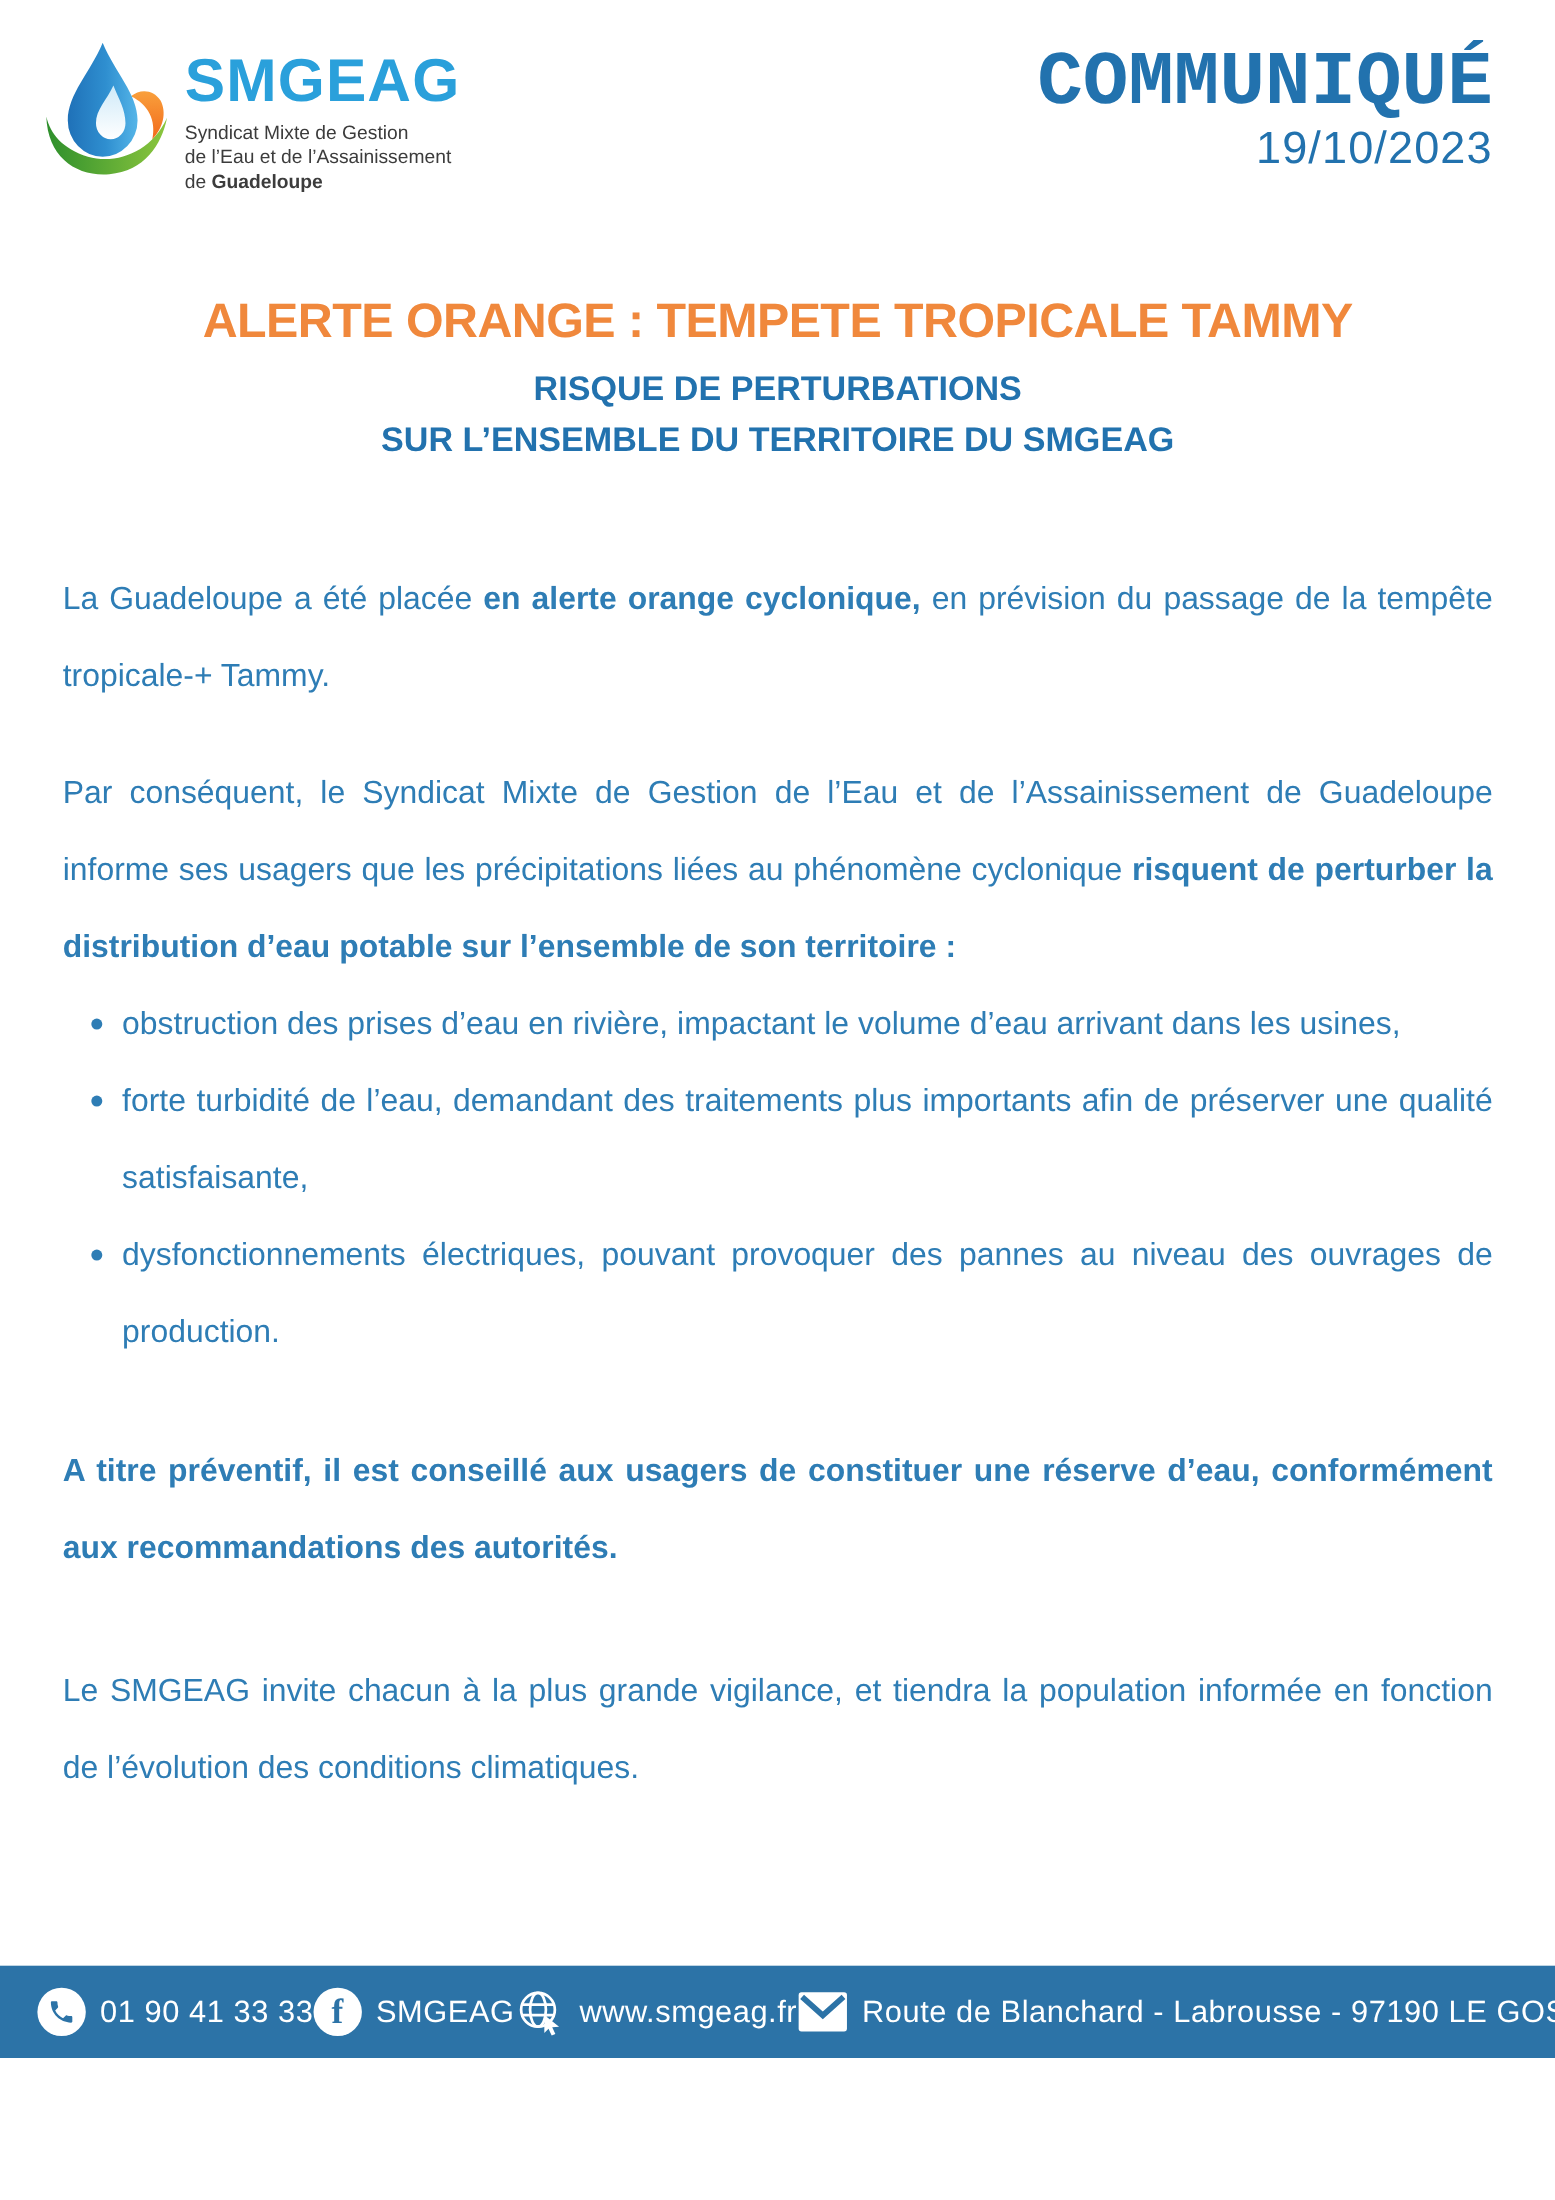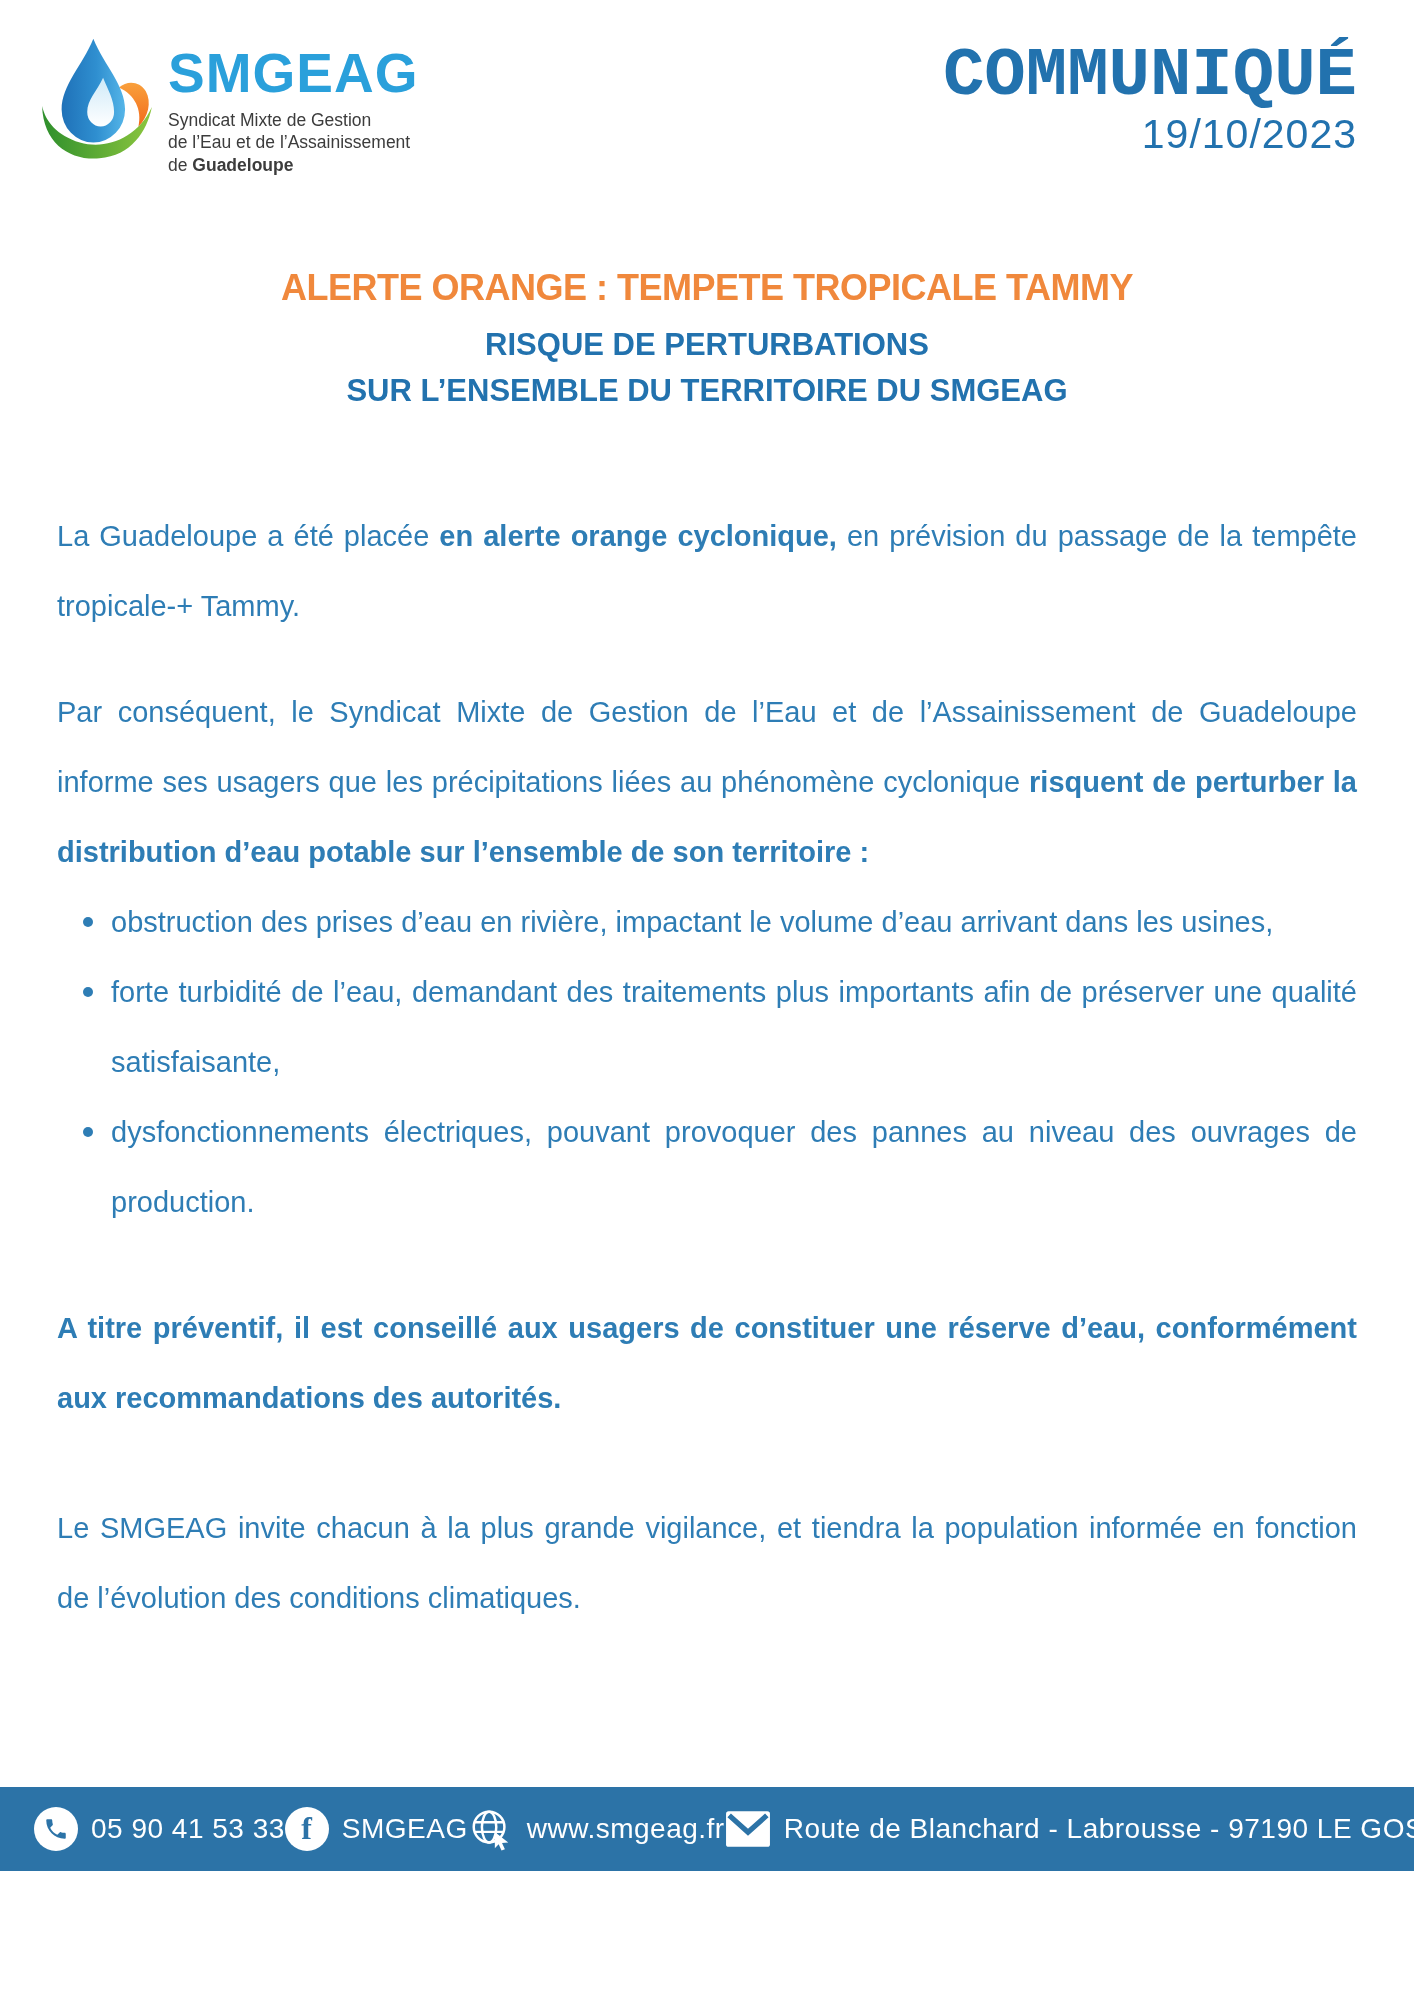--- a/index.html
+++ b/index.html
@@ -23,21 +23,21 @@
   .logo-brand{color:var(--brand_blue);font-size:55px;font-weight:bold;letter-spacing:1px;line-height:1;}
   .logo-sub{margin-top:8px;color:var(--logo_subtext);font-size:17.5px;line-height:1.28;}
   .logo-sub .bold{font-weight:bold;}
 
   .comm-block{text-align:right;color:var(--heading_blue);margin-top:6px;}
   .comm-title{font-size:69px;font-weight:bold;letter-spacing:0px;line-height:1.0;font-family:Liberation Mono, monospace;}
   .comm-date{font-size:41px;font-weight:normal;letter-spacing:1px;line-height:1.05;margin-top:2px;}
 
   
   .headline-block{margin-top:92px;text-align:center;}
-  .headline{color:var(--accent_orange);font-size:36px;font-weight:bold;letter-spacing:-0.5px;line-height:1.1;}
+  .headline{color:var(--accent_orange);font-size:44px;font-weight:bold;letter-spacing:-0.5px;line-height:1.1;}
   .subhead{color:var(--heading_blue);font-size:31px;font-weight:bold;line-height:1.5;margin-top:14px;}
 
   
   .body-copy{padding:0 57px;color:var(--body_blue);font-size:29px;line-height:70px;}
   .body-copy p{text-align:justify;}
   .p1{margin-top:86px;}
   .p2{margin-top:36px;}
   .body-copy b{font-weight:bold;}
   ul.points{list-style:none;}
   ul.points li{position:relative;padding-left:54px;text-align:justify;}
@@ -132,21 +132,21 @@
     <p class="p4">Le SMGEAG invite chacun à la plus grande vigilance, et tiendra la population informée en fonction de l’évolution des conditions climatiques.</p>
   </div>
 
   <div class="footer">
     <div class="f-item">
       <span class="circle-icon">
         <svg width="26" height="26" viewBox="0 0 24 24">
             <path fill="#2C73A7" d="M6.62 10.79c1.44 2.83 3.76 5.14 6.59 6.59l2.2-2.21c.27-.27.67-.36 1.02-.24 1.12.37 2.33.57 3.57.57.55 0 1 .45 1 1V20c0 .55-.45 1-1 1-9.39 0-17-7.61-17-17 0-.55.45-1 1-1h3.5c.55 0 1 .45 1 1 0 1.25.2 2.45.57 3.57.11.35.03.74-.25 1.02l-2.2 2.2z"></path>
           </svg>
       </span>
-      <span>05 90 41 53 33</span>
+      <span>01 90 41 33 33</span>
     </div>
 
     <div class="f-item">
       <span class="circle-icon">
           <span class="fb-glyph">f</span>
         </span>
       <span>SMGEAG</span>
     </div>
 
     <div class="f-item">

